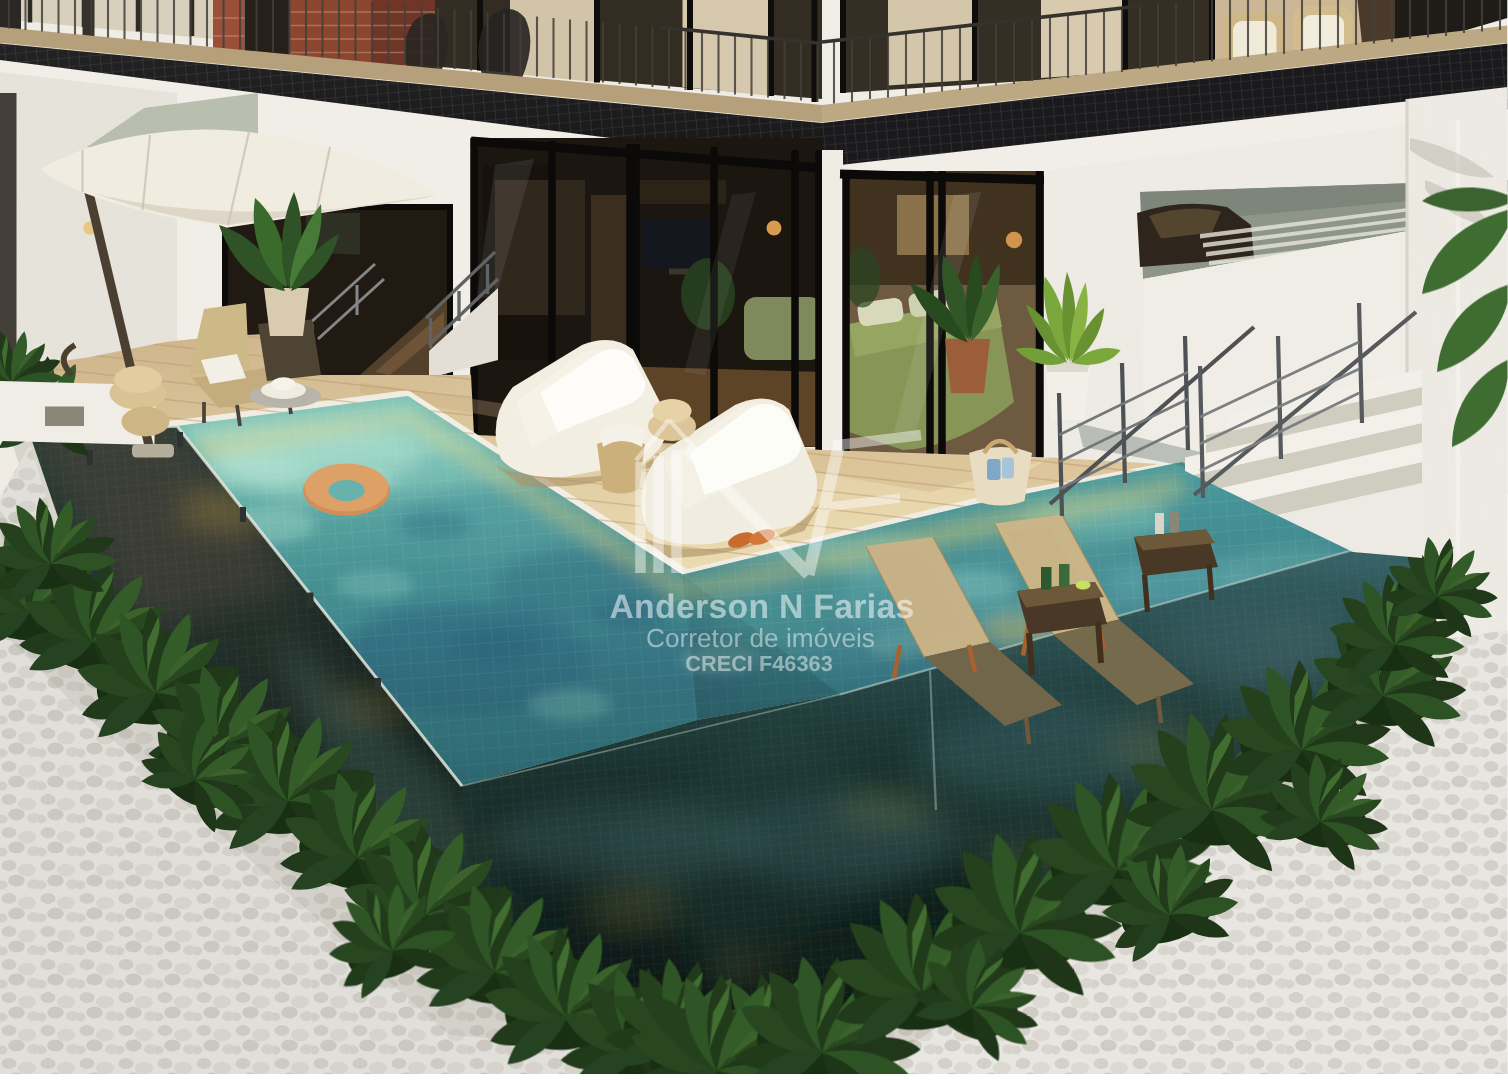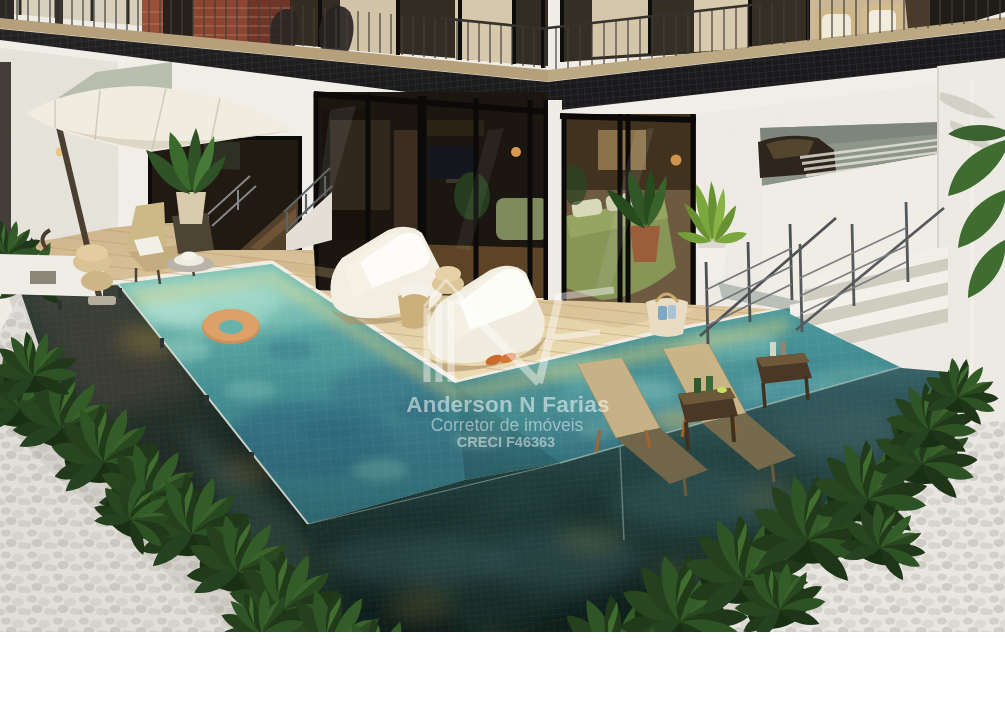--- a/index.html
+++ b/index.html
@@ -1,16 +1,16 @@
 <!DOCTYPE html>
 <html><head>
 <meta charset="utf-8">
 <style>
 html,body{margin:0;padding:0;background:#fff;}
-#stage{position:relative;width:1005px;height:632px;overflow:hidden;font-family:"Liberation Sans",sans-serif;}
+#stage{position:relative;width:1005px;height:716px;overflow:hidden;font-family:"Liberation Sans",sans-serif;}
 svg{display:block;filter:blur(0.5px);}
 </style>
 </head>
 <body>
 <div id="stage">
 <svg width="1005" height="720" viewBox="0 0 1005 720">
 <defs>
 <linearGradient id="wallg" x1="0" y1="0" x2="0" y2="1">
 <stop offset="0" stop-color="#f4f1ea"></stop>
           <stop offset="1" stop-color="#e9e5dd"></stop>

